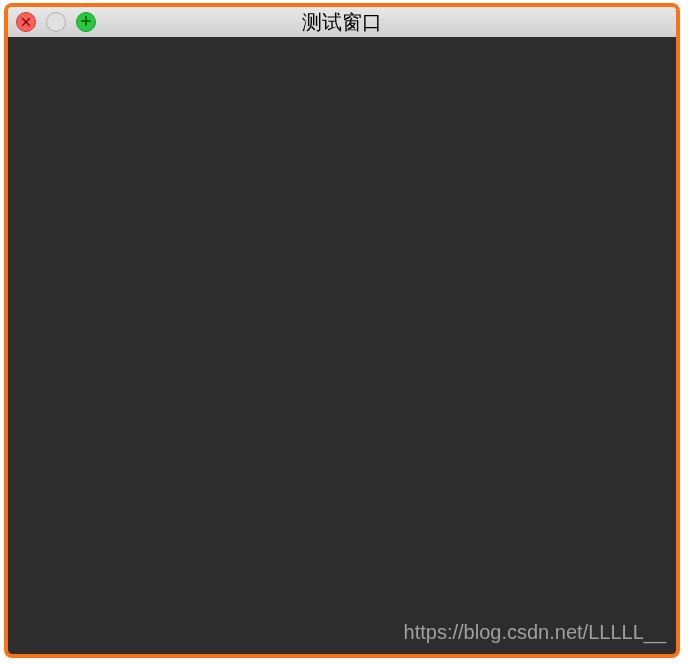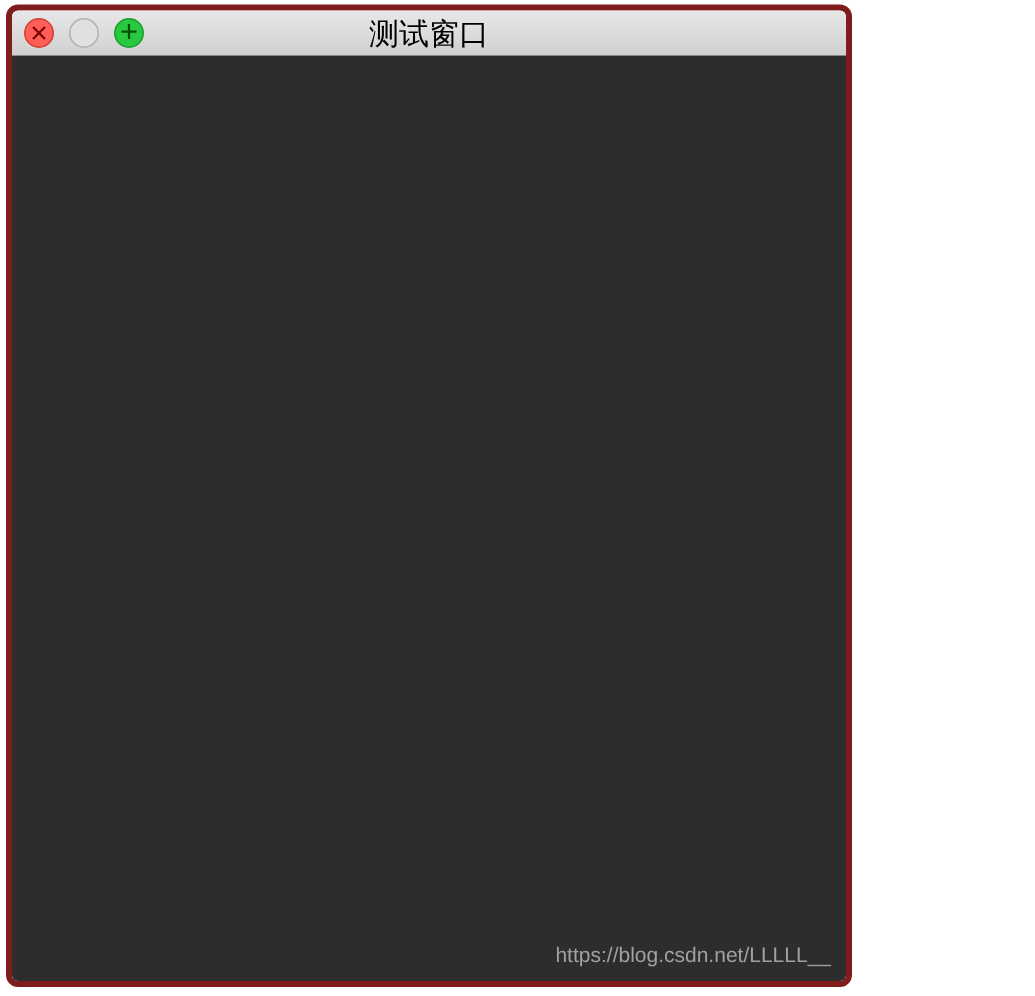--- a/index.html
+++ b/index.html
@@ -13,23 +13,23 @@
       height: 664px;
       background: #ffffff;
       font-family: -apple-system, BlinkMacSystemFont, "Helvetica Neue", sans-serif;
       position: relative;
     }
     
     .window-frame {
       position: absolute;
       top: 3px;
       left: 4px;
-      width: 564px;
+      width: 676px;
       height: 655px;
-      border: 4px solid #7f1d1d;
+      border: 4px solid #f97316;
       border-radius: 8px;
       overflow: hidden;
       background: #ffffff;
     }
     
     .titlebar {
       height: 30px;
       background: linear-gradient(to bottom, #e8e8e8, #d0d0d0);
       display: flex;
       align-items: center;
@@ -90,21 +90,21 @@
       height: calc(100% - 30px);
       background: #2d2d2d;
       position: relative;
     }
     
     .watermark {
       position: absolute;
       bottom: 10px;
       right: 10px;
       color: #a0a0a0;
-      font-size: 14px;
+      font-size: 20px;
       font-family: Arial, sans-serif;
     }
     
     .close-icon-svg {
       width: 10px;
       height: 10px;
     }
     
     .plus-icon-svg {
       width: 12px;

